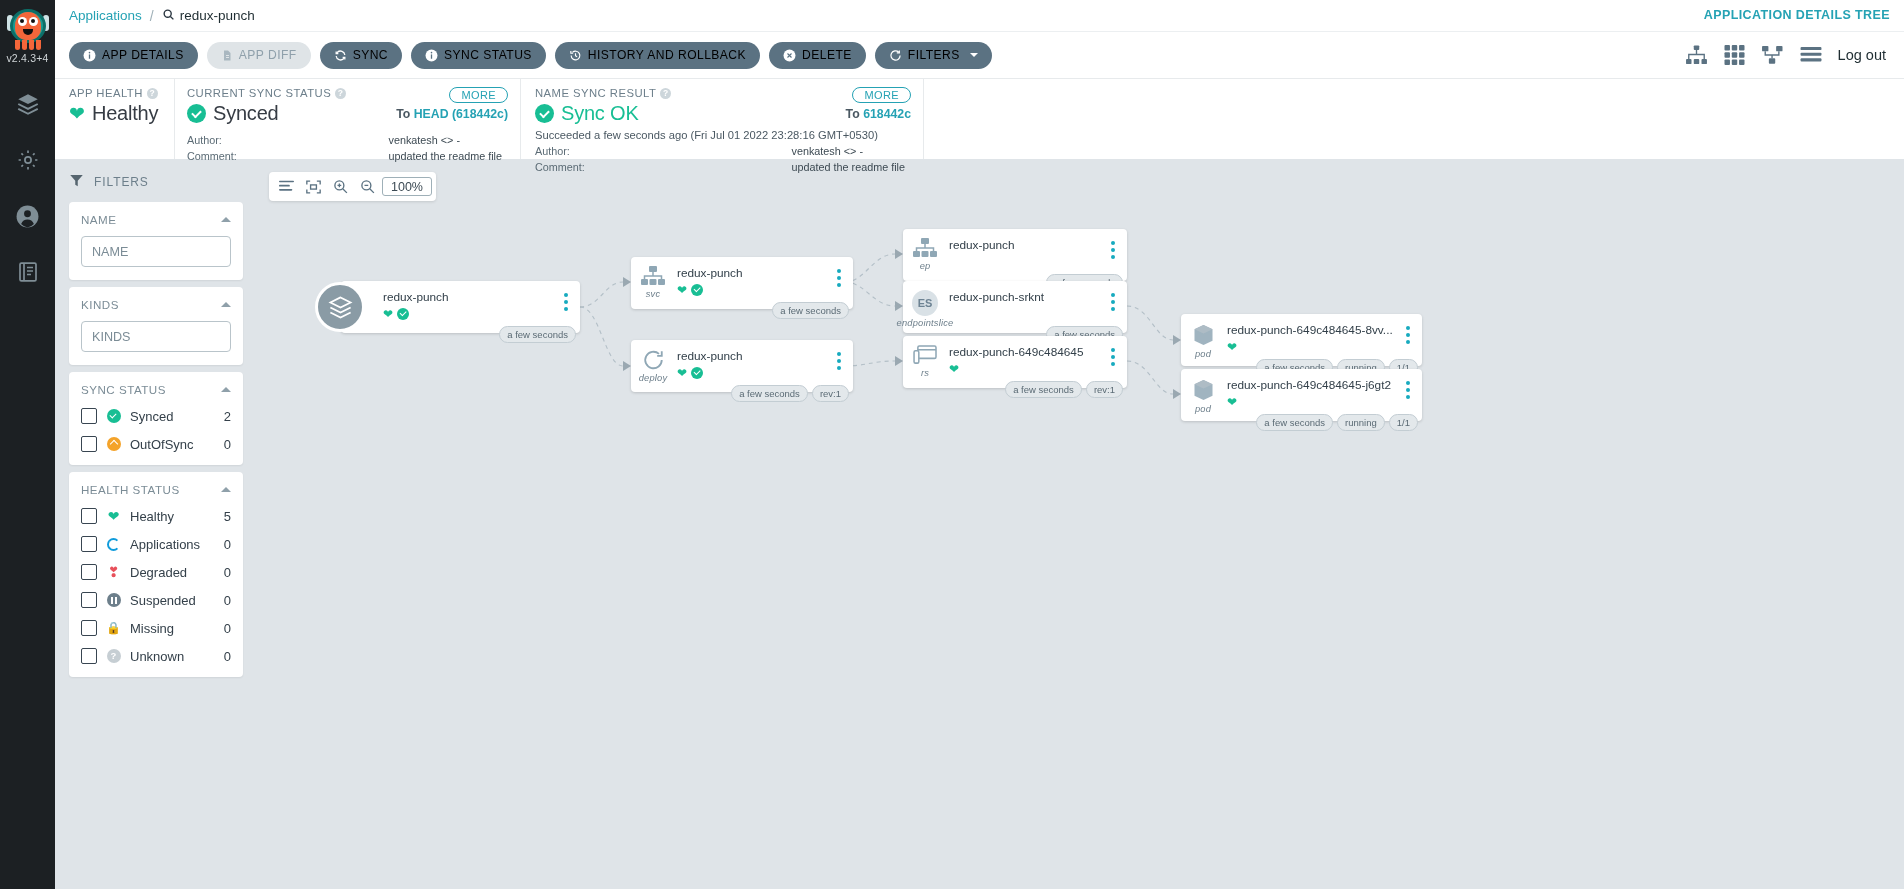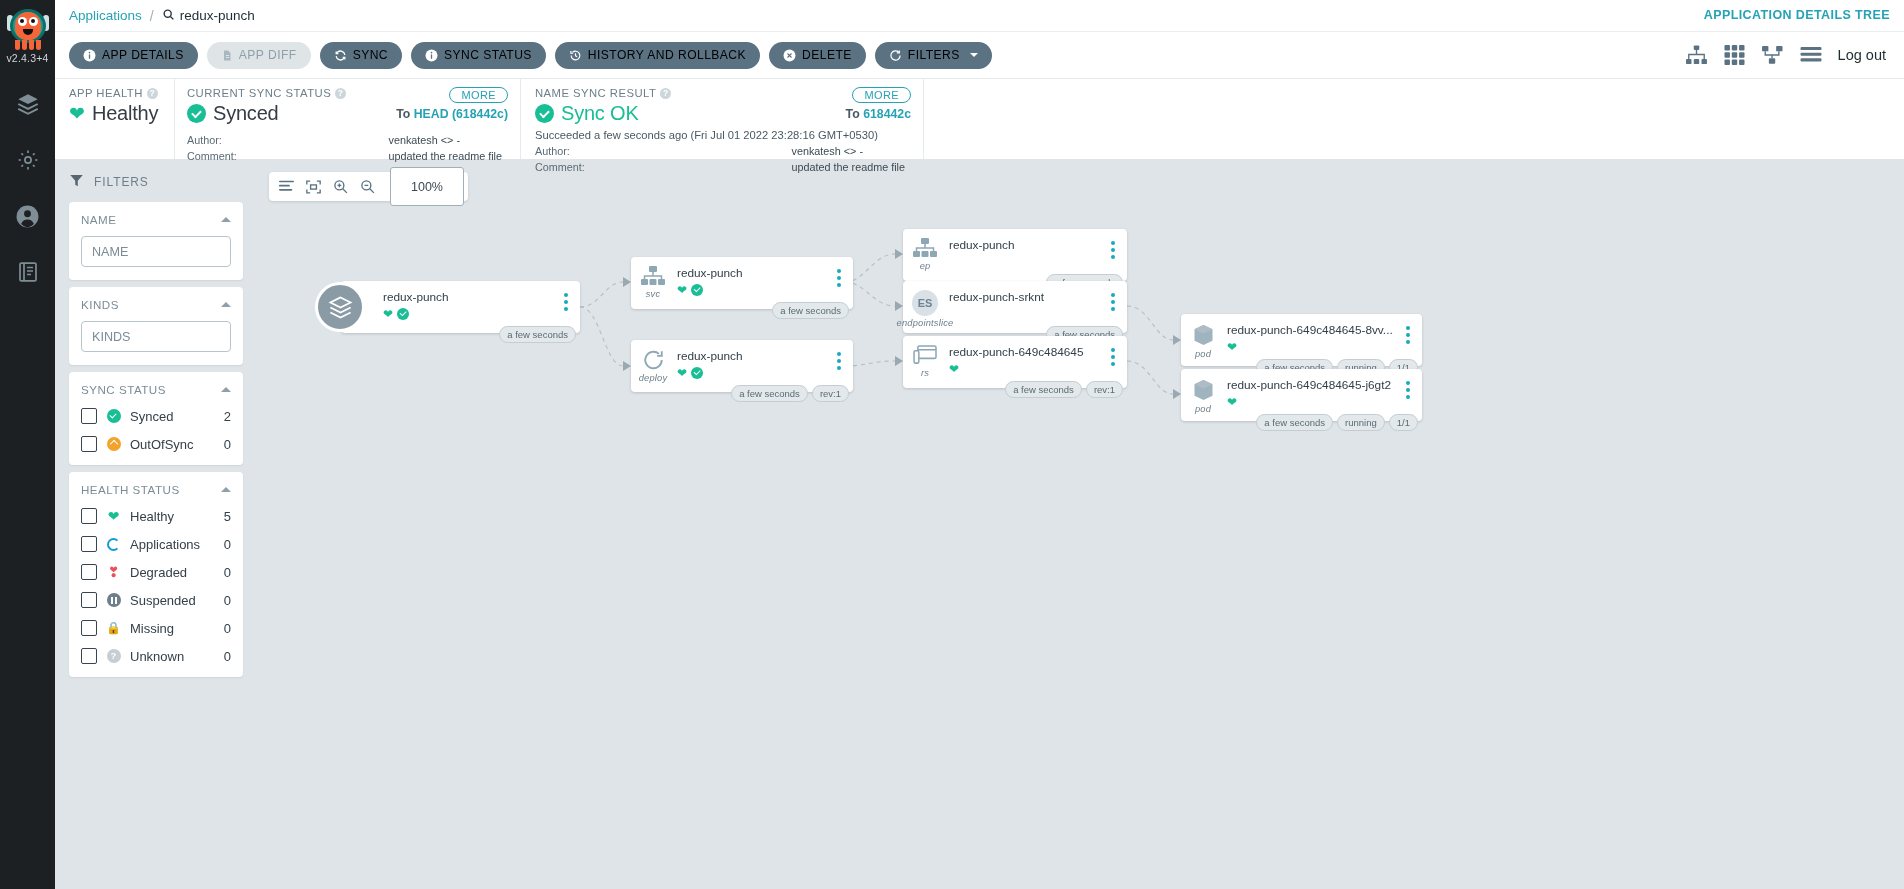--- a/index.html
+++ b/index.html
@@ -172,23 +172,23 @@
 
   
   .canvas { flex: 1; position: relative; overflow: hidden; }
   .graph-toolbar {
     position: absolute; left: 14px; top: 13px; height: 29px; background: #fff;
     border-radius: 4px; display: flex; align-items: center; gap: 0px;
     box-shadow: 0 1px 3px rgba(0,0,0,.12); padding: 0 4px;
   }
   .gt-btn { width: 27px; height: 27px; display:flex; align-items:center; justify-content:center;
             color:#5b7282; cursor:pointer;}
-  .zoom-box { height: 39px; min-width: 36px; border: 1px solid #9fb0b8; border-radius: 3px;
+  .zoom-box { height: 19px; min-width: 36px; border: 1px solid #9fb0b8; border-radius: 3px;
               font-size: 12.5px; color: #3c4a54; display:flex; align-items:center; justify-content:center;
-              margin-left: 9px; padding: 0 20px; background:#fff;}
+              margin-left: 1px; padding: 0 8px; background:#fff;}
 
   svg.edges { position: absolute; left: 0; top: 0; width: 100%; height: 100%; pointer-events: none; }
 
   
   .node {
     position: absolute; background: #fff; border-radius: 4px;
     box-shadow: 0 1px 3px rgba(0,0,0,.16); display: flex; align-items: flex-start;
   }
   .node .kicon {
     width: 44px; flex: 0 0 44px; display: flex; flex-direction: column; align-items: center;

